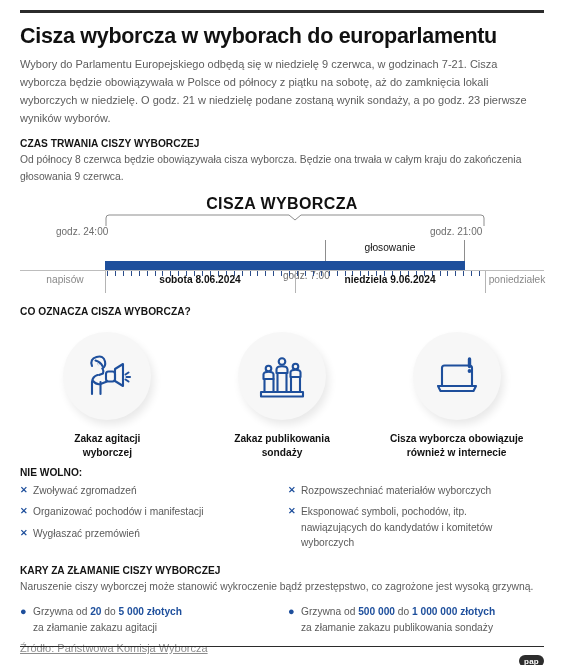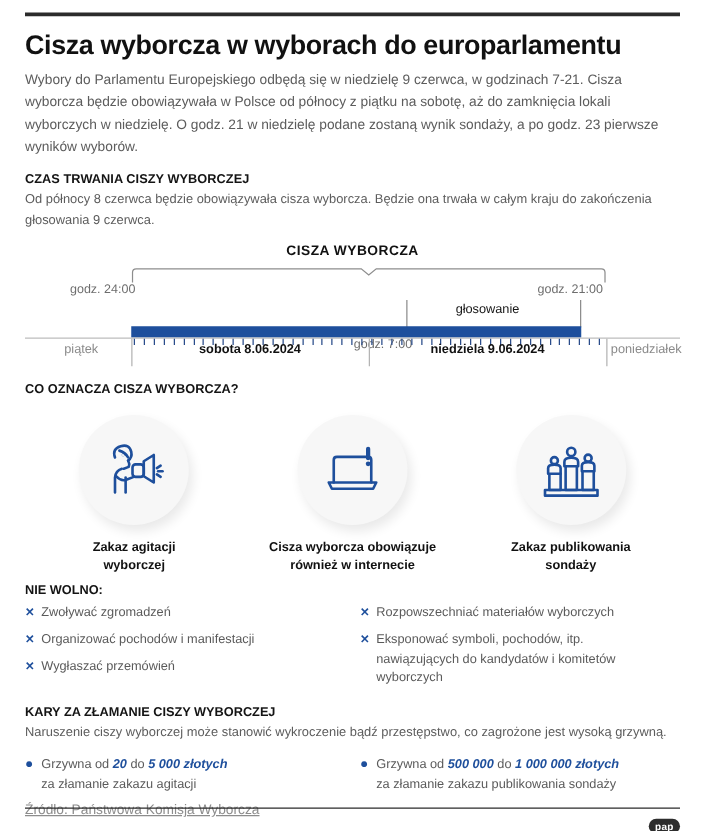--- a/index.html
+++ b/index.html
@@ -25,21 +25,21 @@
   .sec-head {
     font-size: 10.2px; font-weight: bold; color: #141414;
     letter-spacing: 0.05px; margin-top: 11px;
   }
   .sec-body { margin-top: 3px; font-size: 10.3px; line-height: 1.6; color: #5c5c5c; }
 
   
   .timeline { position: relative; height: 100px; margin-top: 10px; }
   .tl-caption {
     position: absolute; left: 0; right: 0; top: 0; text-align: center;
-    font-size: 11px; font-weight: bold; letter-spacing: 0.4px; color: #111;
+    font-size: 16px; font-weight: bold; letter-spacing: 0.4px; color: #111;
   }
   .tl-bracket { position: absolute; left: 85px; top: 18px; width: 380px; height: 14px; }
   .tl-time {
     position: absolute; top: 31px; font-size: 10px; color: #6d6d6d; white-space: nowrap;
   }
   .t-2400 { left: 36px; }
   .t-0700 { left: 263px; margin-top: 44px; }
   .t-2100 { left: 410px; }
 
   .tl-vote-label {
@@ -95,21 +95,21 @@
   
   .pen-head { font-size: 10.2px; font-weight: bold; color: #141414; margin-top: 9px; }
   .pen-body { margin-top: 3px; font-size: 10.3px; color: #5c5c5c; line-height: 1.55; }
   .pen-cols { display: flex; margin-top: 9px; }
   .pen-cols .col { width: 50%; padding-right: 10px; }
   .pen-cols .col.right { padding-left: 6px; }
   .pli { display: flex; font-size: 10.2px; color: #5a5a5a; line-height: 1.5; }
   .pli .dot {
     width: 13px; flex: 0 0 13px; color: #1e4f9c; font-size: 11px; line-height: 1.42;
   }
-  .pli b { color: #1e4f9c; font-style: italic; }
+  .pli b { color: #1e4f9c; }
 
   
   .source {
     position: absolute; left: 20px; bottom: 21px; font-size: 11px; color: #8c8c8c; text-decoration: underline;
   }
   .bot-rule {
     position: absolute; left: 20px; right: 20px; bottom: 28px;
     height: 1.5px; background: #2b2b2b;
   }
   .pap {
@@ -202,21 +202,21 @@
         <i style="left: 350.333px;"></i>
         <i style="left: 358.25px;"></i>
         <i style="left: 366.167px;"></i>
         <i style="left: 374.083px;"></i>
       </div>
 
     <div class="tl-sep" style="left:85px;"></div>
     <div class="tl-sep" style="left:275px;"></div>
     <div class="tl-sep" style="left:465px;"></div>
 
-    <div class="tl-day muted" style="left:5px;width:80px;">piątek</div>
+    <div class="tl-day muted" style="left:5px;width:80px;">napisów</div>
     <div class="tl-day bold" style="left:85px;width:190px;">sobota 8.06.2024</div>
     <div class="tl-day bold" style="left:275px;width:190px;">niedziela 9.06.2024</div>
     <div class="tl-day muted" style="left:465px;width:64px;">poniedziałek</div>
   </div>
 
   <div class="sec-head">CO OZNACZA CISZA WYBORCZA?</div>
 
   <div class="cards">
 
     <div class="card">
@@ -239,51 +239,51 @@
         </span>
       </div>
       <div class="card-label" style="white-space:pre-line">Zakaz agitacji
 wyborczej</div>
     </div>
 
     <div class="card">
       <div class="circle">
         <span>
           <svg width="56" height="56" viewBox="0 0 56 56" fill="none" stroke="#1e4f9c" stroke-width="2.1" stroke-linecap="round" stroke-linejoin="round">
-            <path d="M13 38 V20 q0-2.5 2.5-2.5 h25 q2.5 0 2.5 2.5 V38"></path>
-            <path d="M9 38 h38 l-2.5 5 h-33 z"></path>
-            <path d="M40.5 11 l0 7.5" stroke-width="3.4"></path>
-            <circle cx="40.5" cy="23" r="1.9" fill="#1e4f9c" stroke="none"></circle>
-          </svg>
-        </span>
-      </div>
-      <div class="card-label" style="white-space:pre-line">Cisza wyborcza obowiązuje
-również w internecie</div>
-    </div>
-
-    <div class="card">
-      <div class="circle">
-        <span>
-          <svg width="56" height="56" viewBox="0 0 56 56" fill="none" stroke="#1e4f9c" stroke-width="2.1" stroke-linecap="round" stroke-linejoin="round">
             <circle cx="28" cy="13.5" r="3.3"></circle>
             <path d="M22.5 25 v-3.5 q0-3.3 5.5-3.3 q5.5 0 5.5 3.3 V25"></path>
             <circle cx="14.5" cy="20.5" r="2.8"></circle>
             <path d="M9.5 31 v-4.5 q0-2.8 5-2.8 q5 0 5 2.8 V31"></path>
             <circle cx="41.5" cy="18.5" r="2.8"></circle>
             <path d="M36.5 29 v-4.5 q0-2.8 5-2.8 q5 0 5 2.8 V29"></path>
             <rect x="23.5" y="25" width="9" height="19"></rect>
             <rect x="10.5" y="31" width="9" height="13"></rect>
             <rect x="37" y="29" width="9" height="15"></rect>
             <rect x="7" y="44" width="42" height="4.5"></rect>
           </svg>
         </span>
       </div>
       <div class="card-label" style="white-space:pre-line">Zakaz publikowania
 sondaży</div>
     </div>
+
+    <div class="card">
+      <div class="circle">
+        <span>
+          <svg width="56" height="56" viewBox="0 0 56 56" fill="none" stroke="#1e4f9c" stroke-width="2.1" stroke-linecap="round" stroke-linejoin="round">
+            <path d="M13 38 V20 q0-2.5 2.5-2.5 h25 q2.5 0 2.5 2.5 V38"></path>
+            <path d="M9 38 h38 l-2.5 5 h-33 z"></path>
+            <path d="M40.5 11 l0 7.5" stroke-width="3.4"></path>
+            <circle cx="40.5" cy="23" r="1.9" fill="#1e4f9c" stroke="none"></circle>
+          </svg>
+        </span>
+      </div>
+      <div class="card-label" style="white-space:pre-line">Cisza wyborcza obowiązuje
+również w internecie</div>
+    </div>
   </div>
 
   <div class="forbid-head">NIE WOLNO:</div>
 
   <div class="two-col">
     <div class="col left" id="forbid-left">
         <div class="li">
           <span class="mk">✕</span>
           <span class="tx">Zwoływać zgromadzeń</span>
         </div>

